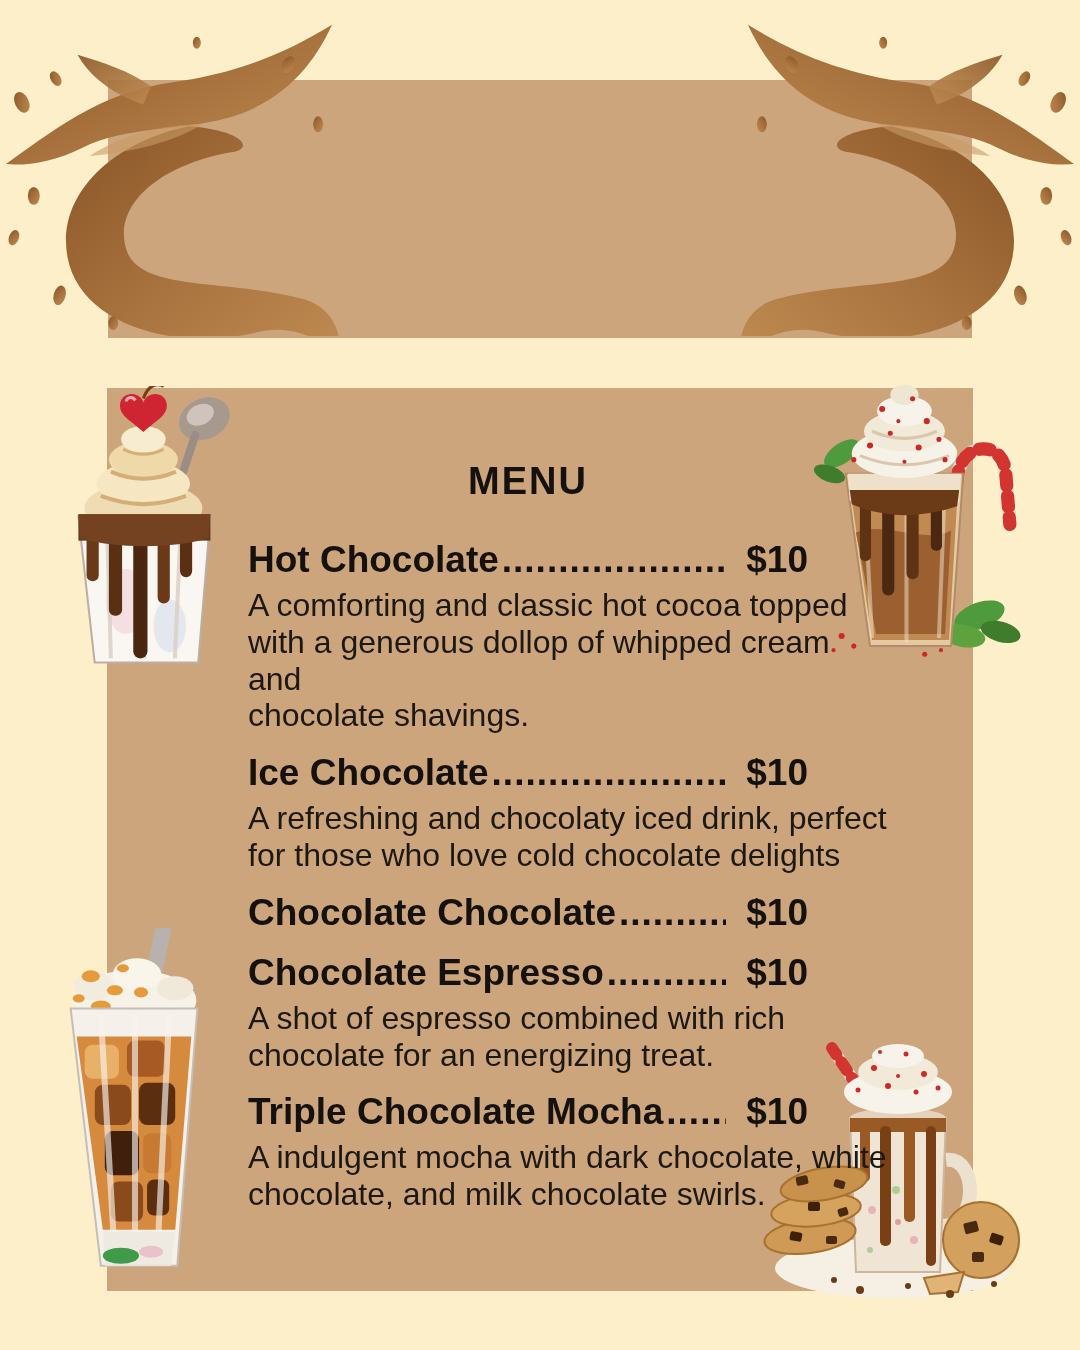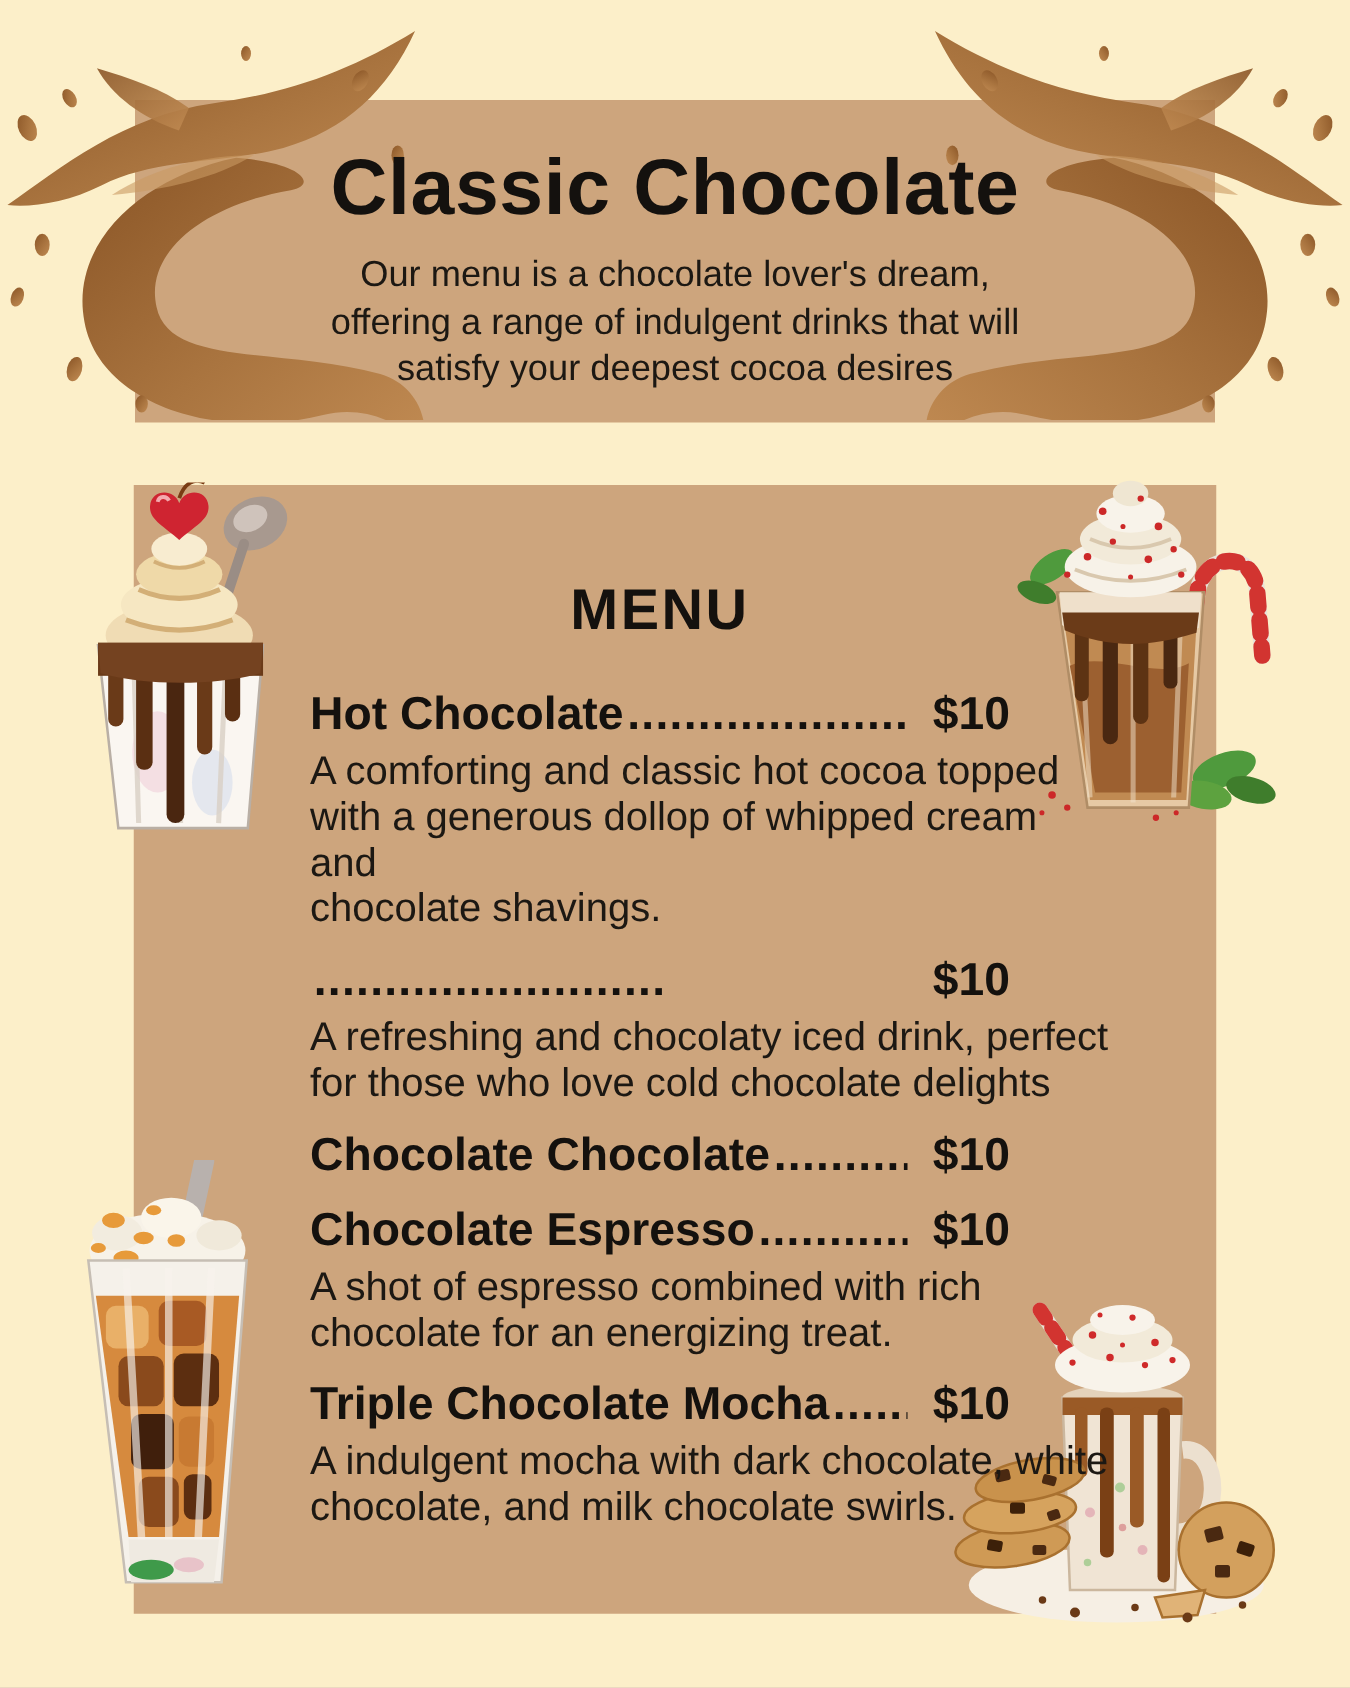--- a/index.html
+++ b/index.html
@@ -8,21 +8,21 @@
   .poster { position:relative; width:1080px; height:1350px; background:#fcefc9; overflow:hidden; }
 
   .header-panel { position:absolute; left:108px; top:80px; width:864px; height:258px; background:#cda57d; z-index:1; }
   .header-inner { position:relative; z-index:4; text-align:center; padding-top:34px; }
   .poster-title { font-size:63px; font-weight:800; letter-spacing:.5px; color:#14110e; font-family:"Liberation Sans", sans-serif; }
   .poster-subtitle { margin-top:16px; font-size:29px; line-height:1.3; white-space:pre-line; color:#1c1813; }
 
   .main-panel { position:absolute; left:107px; top:388px; width:866px; height:903px; background:#cda57d; z-index:1; }
 
   .menu-col { position:absolute; left:248px; top:460px; width:640px; z-index:4; }
-  .menu-heading { width:560px; text-align:center; font-size:46px; font-weight:800; letter-spacing:2px; margin-bottom:36px; color:#14110e; }
+  .menu-heading { width:560px; text-align:center; font-size:38px; font-weight:800; letter-spacing:2px; margin-bottom:36px; color:#14110e; }
   .menu-item { margin-bottom:18px; }
   .item-title-row { display:flex; align-items:flex-end; width:560px; font-weight:800; font-size:37px; white-space:nowrap; color:#14110e; }
   .item-name { flex:0 0 auto; }
   .leader { flex:1 1 auto; overflow:hidden; margin:0 3px; letter-spacing:1px; }
   .item-price { flex:0 0 auto;margin-left:17px; }
   .item-desc { margin-top:6px; font-size:32px; line-height:1.15; white-space:pre-line; color:#1c1813; }
 
   .illu { position:absolute; z-index:2; }
   .splash-left { left:-6px; top:6px; width:348px; height:330px; }
   .splash-right { left:738px; top:6px; width:348px; height:330px; transform:scaleX(-1); }
@@ -76,26 +76,20 @@
       <ellipse cx="20" cy="232" rx="5" ry="8" transform="rotate(20 20 232)"></ellipse>
       <ellipse cx="66" cy="290" rx="6" ry="10" transform="rotate(15 66 290)"></ellipse>
       <ellipse cx="120" cy="318" rx="5" ry="7"></ellipse>
       <ellipse cx="296" cy="58" rx="6" ry="9" transform="rotate(30 296 58)"></ellipse>
       <ellipse cx="326" cy="118" rx="5" ry="8"></ellipse>
       <ellipse cx="204" cy="36" rx="4" ry="6"></ellipse>
     </g>
     <path d="M96,150 C130,128 170,118 210,118 C180,136 140,146 96,150 Z" fill="#c99a63" opacity=".6"></path>
   </svg>
 
-  <div class="header-inner" style="position:absolute; left:108px; top:80px; width:864px;">
-    <div class="poster-title">Classic Chocolate</div>
-    <div class="poster-subtitle">Our menu is a chocolate lover's dream,
-offering a range of indulgent drinks that will
-satisfy your deepest cocoa desires</div>
-  </div>
 
   <svg class="illu sundae" viewBox="0 0 195 285">
     <ellipse cx="152" cy="32" rx="26" ry="20" transform="rotate(-25 152 32)" fill="#a8998f"></ellipse>
     <ellipse cx="148" cy="28" rx="14" ry="10" transform="rotate(-25 148 28)" fill="#cfc3bb"></ellipse>
     <path d="M143,48 L112,142" stroke="#9a8d85" stroke-width="8" stroke-linecap="round" fill="none"></path>
     <ellipse cx="92" cy="120" rx="58" ry="26" fill="#f0dcb4"></ellipse>
     <ellipse cx="92" cy="96" rx="46" ry="22" fill="#f6e7c2"></ellipse>
     <ellipse cx="92" cy="72" rx="34" ry="18" fill="#efd9a8"></ellipse>
     <ellipse cx="92" cy="52" rx="22" ry="13" fill="#f8ecd0"></ellipse>
     <path d="M50,108 q42,16 84,0" stroke="#d3af77" stroke-width="4" fill="none"></path>
@@ -171,20 +165,21 @@
         <span class="leader">........................</span>
         <span class="item-price">$10</span>
       </div>
       <p class="item-desc">A comforting and classic hot cocoa topped
 with a generous dollop of whipped cream and
  chocolate shavings.</p>
     </div>
 
     <div class="menu-item">
       <div class="item-title-row">
+        <span class="item-name">Ice Chocolate</span>
         <span class="leader">.........................</span>
         <span class="item-price">$10</span>
       </div>
       <p class="item-desc">A refreshing and chocolaty iced drink, perfect
  for those who love cold chocolate delights</p>
     </div>
 
     <div class="menu-item">
       <div class="item-title-row">
         <span class="item-name">Chocolate Chocolate</span>

